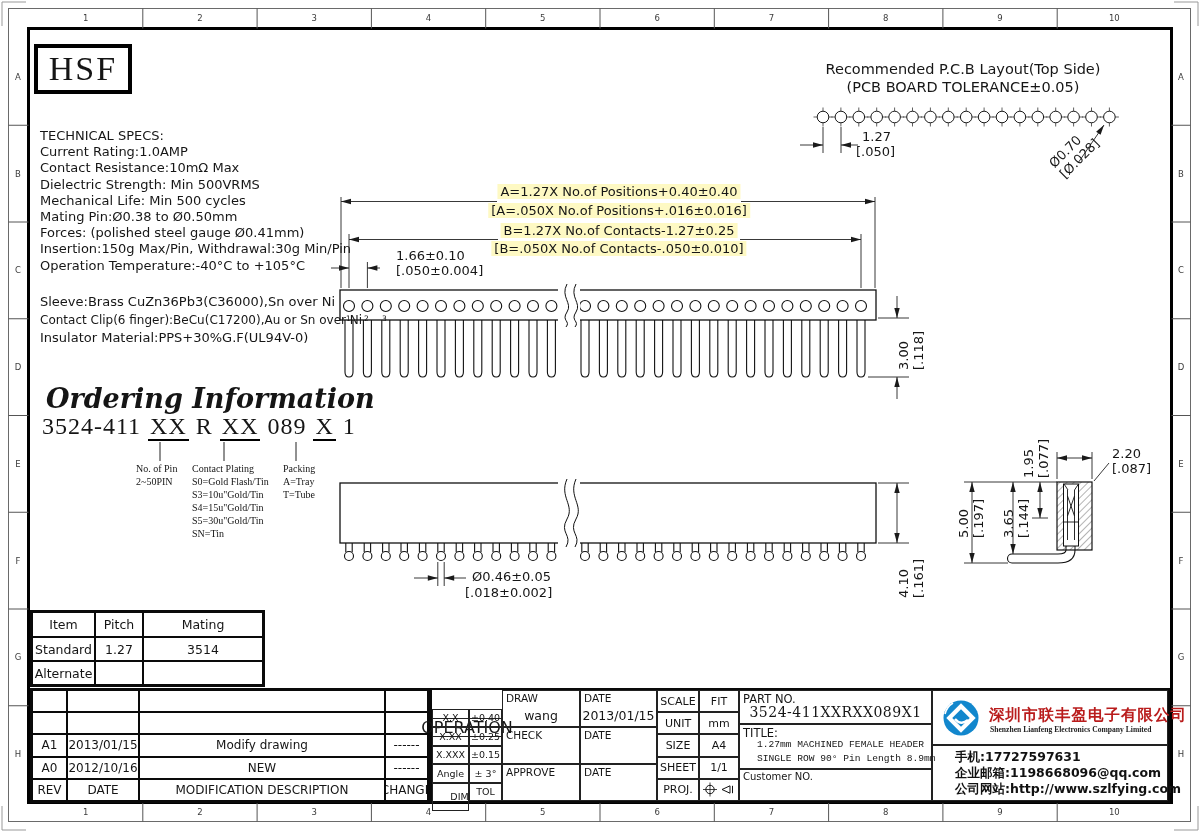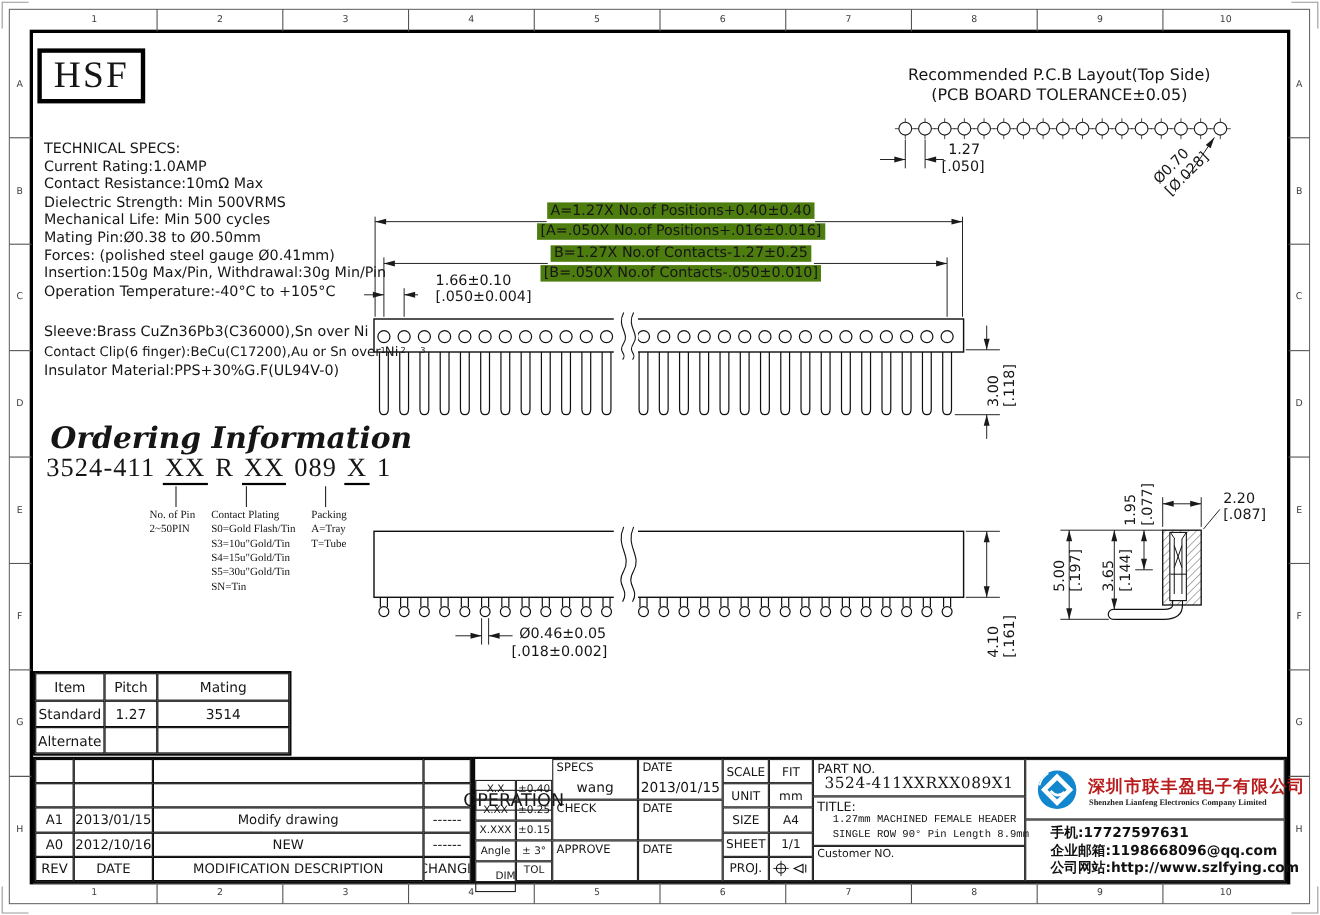--- a/index.html
+++ b/index.html
@@ -1,20 +1,20 @@
 <!DOCTYPE html>
 <html><head>
 <meta charset="utf-8">
 <style>
   html,body{margin:0;padding:0;background:#fff;}
   #page{position:relative;width:1200px;height:832px;background:#fff;overflow:hidden;
         font-family:"DejaVu Sans",sans-serif;color:#151515;}
   svg.art{position:absolute;left:0;top:0;z-index:2;}
   .t{position:absolute;white-space:nowrap;font:13px "DejaVu Sans",sans-serif;color:#161616;z-index:5;line-height:15px;}
-  .bg{background:#4d7c0f;padding:0 3px;}
+  .bg{background:#fef9c3;padding:0 3px;}
   .rot{transform-origin:0 0;transform:rotate(-90deg);}
   .ctr{transform:translateX(-50%);}
   .gridlab{position:absolute;font:8.5px "DejaVu Sans",sans-serif;color:#3c3c3c;transform:translate(-50%,-50%);z-index:4;}
   
   #hsf{position:absolute;left:34px;top:44px;width:90px;height:42px;border:4px solid #000;
        display:flex;align-items:center;justify-content:center;z-index:5;
        font:34px "Liberation Serif",serif;letter-spacing:2px;}
   
   .specline{position:relative;line-height:16.2px;}
   
@@ -573,21 +573,21 @@
       <div class="cell opc" style="left:0;top:55.5px;width:37px;height:18.5px;">X.XXX</div>
       <div class="cell opc" style="left:37px;top:55.5px;width:33px;height:18.5px;">±0.15</div>
       <div class="cell opc" style="left:0;top:74px;width:37px;height:18.5px;">Angle</div>
       <div class="cell opc" style="left:37px;top:74px;width:33px;height:18.5px;">± 3°</div>
       <div class="cell opc" style="left:0;top:92.5px;width:37px;height:28px;padding-left:18px;">DIM</div>
       <div class="cell opc" style="left:37px;top:92.5px;width:33px;height:18.5px;">TOL</div>
     </div>
 
     <div class="sec" style="left:70px;top:0;width:155px;height:111px;">
       <div class="cell" style="left:0;top:0;width:78px;height:37px;">
-        <span class="cl">SPECS</span>
+        <span class="cl">DRAW</span>
         <span class="cv" style="top:17px;">wang</span>
       </div>
       <div class="cell" style="left:78px;top:0;width:77px;height:37px;">
         <span class="cl">DATE</span>
         <span class="cv" style="top:17px;">2013/01/15</span>
       </div>
       <div class="cell" style="left:0;top:37px;width:78px;height:37px;">
         <span class="cl">CHECK</span>
         <span class="cv" style="top:17px;"></span>
       </div>

